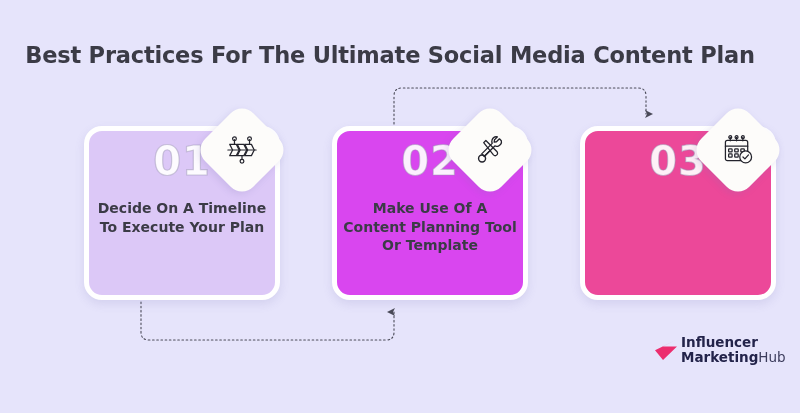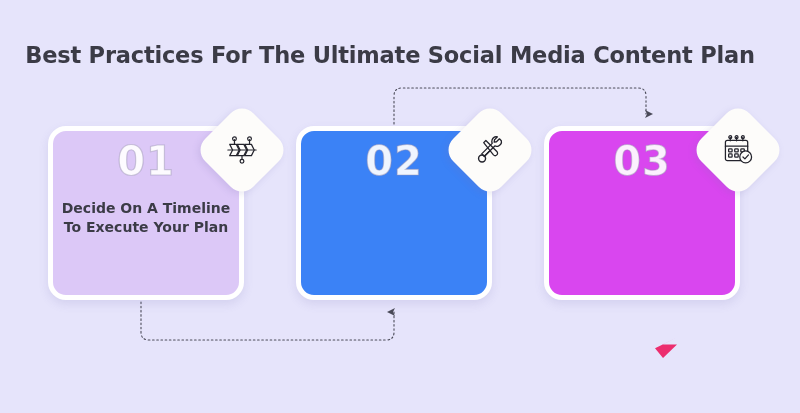--- a/index.html
+++ b/index.html
@@ -49,24 +49,25 @@
   
   .card {
     position: absolute;
     top: 126px;
     width: 196px;
     height: 174px;
     border-radius: 18px;
     border: 5px solid #ffffff;
     box-sizing: border-box;
     box-shadow: 0 4px 10px rgba(120, 110, 180, 0.16);
+    margin-left: 36px;
   }
   .card-1 { left: 48px;  background: #dcc8f7; }
-  .card-2 { left: 296px; background: #3b82f6; }
-  .card-3 { left: 544px; background: #d946ef; }
+  .card-2 { left: 296px; background: #d946ef; }
+  .card-3 { left: 544px; background: #ec4899; }
 
   .card-number {
     position: absolute;
     top: 10px;
     left: 0;
     right: 0;
     text-align: center;
     font-family: "DejaVu Sans", sans-serif;
     font-size: 40px;
     font-weight: bold;
@@ -181,20 +182,21 @@
         <line x1="25" y1="9" x2="25" y2="4"></line>
         <circle cx="25" cy="3" r="2"></circle>
         <line x1="17" y1="21" x2="17" y2="25"></line>
         <circle cx="17" cy="27" r="2"></circle>
       </svg>
     </div>
   </div>
 
   <div class="card card-2">
     <div class="card-number">02</div>
+    <div class="card-text">Make Use Of A Content Planning Tool Or Template</div>
   </div>
 
   <div class="badge badge-2">
     <div class="badge-inner">
       <svg width="31" height="31" viewBox="0 0 32 32" xmlns="http://www.w3.org/2000/svg" fill="none" stroke="#23232c" stroke-width="1.45" stroke-linejoin="round" stroke-linecap="round">
 
         <path d="M28.5,3.2 L25.2,6.5 L22.6,6.9 L23,4.3 L26.3,1 C23.8,0.5 21.2,1.9 20.3,4.3
                  C19.8,5.7 19.9,7.1 20.4,8.3 L8.6,20.1 L11.5,23 L23.3,11.2
                  C24.5,11.7 25.9,11.8 27.3,11.3 C29.7,10.4 31.1,7.8 30.6,5.3 Z" transform="translate(-1,1) scale(0.92)"></path>
 
@@ -233,15 +235,19 @@
         <circle cx="23.4" cy="22.6" r="6.1" fill="#fdfcfa"></circle>
         <path d="M20.6,22.7 L22.6,24.7 L26.3,20.5"></path>
       </svg>
     </div>
   </div>
 
   <div id="logo">
     <svg width="24" height="26" viewBox="0 0 24 26" xmlns="http://www.w3.org/2000/svg">
       <path d="M23,2.5 L8.5,9.5 L23,9.5 L23,9.5 L9,23 L1,13.2 Z" fill="#ec2d6e"></path>
     </svg>
+    <div id="logo-text">
+      <span class="logo-line logo-line-1">Influencer</span>
+      <span class="logo-line"><span class="logo-strong">Marketing</span><span class="logo-light">Hub</span></span>
+    </div>
   </div>
 
 </div>
 
 </body></html>

